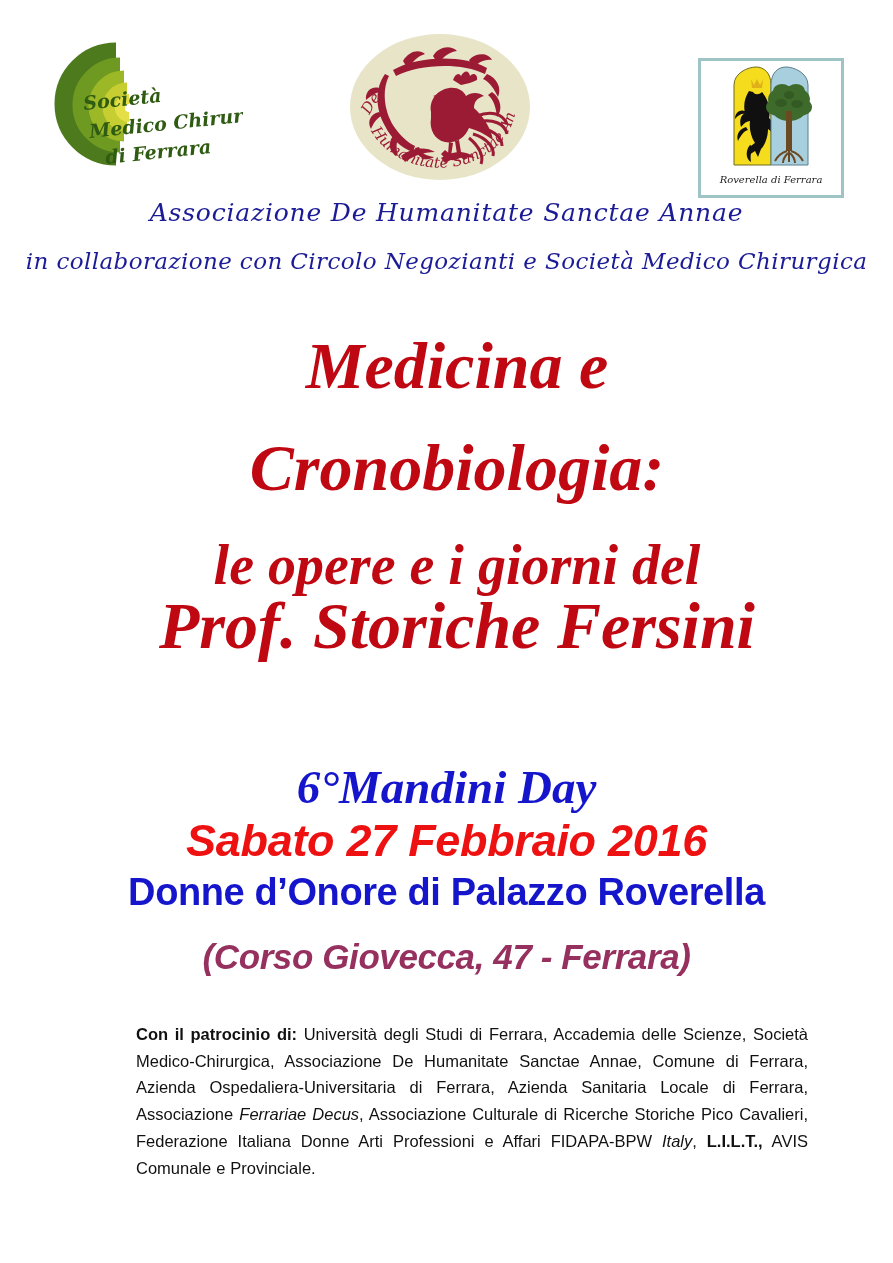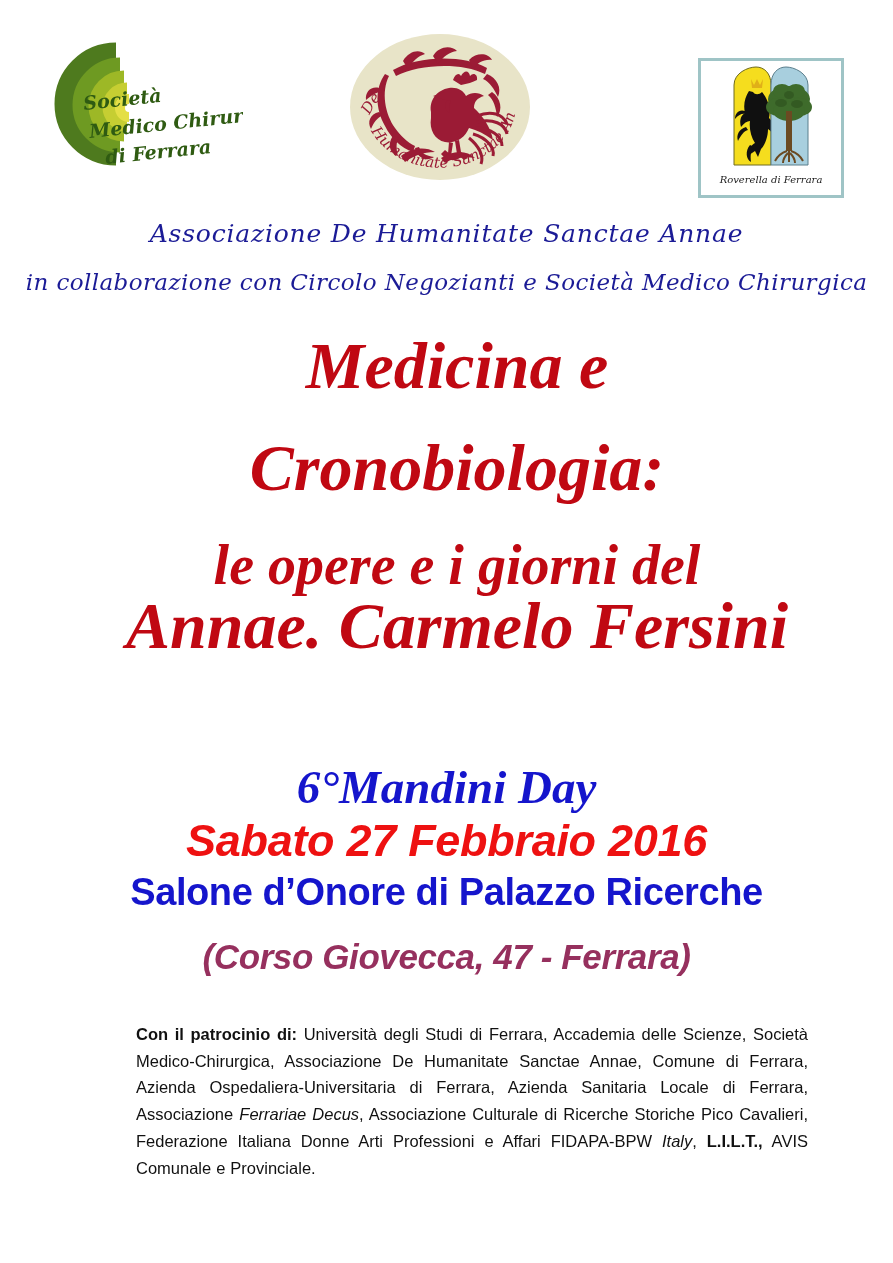--- a/index.html
+++ b/index.html
@@ -54,21 +54,21 @@
     height: 140px;
     background: #b91c1c;
     border: 3px solid #9fc4c6;
     box-sizing: border-box;
   }
   .logo-rov svg { display: block; }
 
   
   .script-header {
     position: absolute;
-    top: 216px;
+    top: 195px;
     left: 0;
     width: 893px;
     text-align: center;
     color: #1b1b96;
     font-family: "DejaVu Serif", serif;
     font-style: italic;
     line-height: 1.45;
   }
   .script-line-1 {
     font-size: 25px;
@@ -298,25 +298,25 @@
 
 <div class="script-header">
   <div class="script-line-1">Associazione De Humanitate Sanctae Annae</div>
   <div class="script-line-2">in collaborazione con Circolo Negozianti e Società Medico Chirurgica</div>
 </div>
 
 <div class="main-title">
   <div class="title-line l1">Medicina e</div>
   <div class="title-line l2">Cronobiologia:</div>
   <div class="title-line l3">le opere e i giorni del</div>
-  <div class="title-line l4">Annae. Carmelo Fersini</div>
+  <div class="title-line l4">Prof. Storiche Fersini</div>
 </div>
 
 <div class="event-block">
   <div class="event-mandini">6°Mandini Day</div>
   <div class="event-date">Sabato 27 Febbraio 2016</div>
-  <div class="event-venue">Salone d’Onore di Palazzo Ricerche</div>
+  <div class="event-venue">Donne d’Onore di Palazzo Roverella</div>
   <div class="event-address">(Corso Giovecca, 47 - Ferrara)</div>
 </div>
 
 <div class="patronage">
   <b>Con il patrocinio di:</b><span> Università degli Studi di Ferrara, Accademia delle Scienze, Società Medico-Chirurgica, Associazione De Humanitate Sanctae Annae, Comune di Ferrara, Azienda Ospedaliera-Universitaria di Ferrara, Azienda Sanitaria Locale di Ferrara, Associazione </span><i>Ferrariae Decus</i><span>, Associazione Culturale di Ricerche Storiche Pico Cavalieri, Federazione Italiana Donne Arti Professioni e Affari FIDAPA-BPW </span><i>Italy</i><span>, </span><b>L.I.L.T.,</b><span> AVIS Comunale e Provinciale.</span>
 </div>
 
 </body></html>

